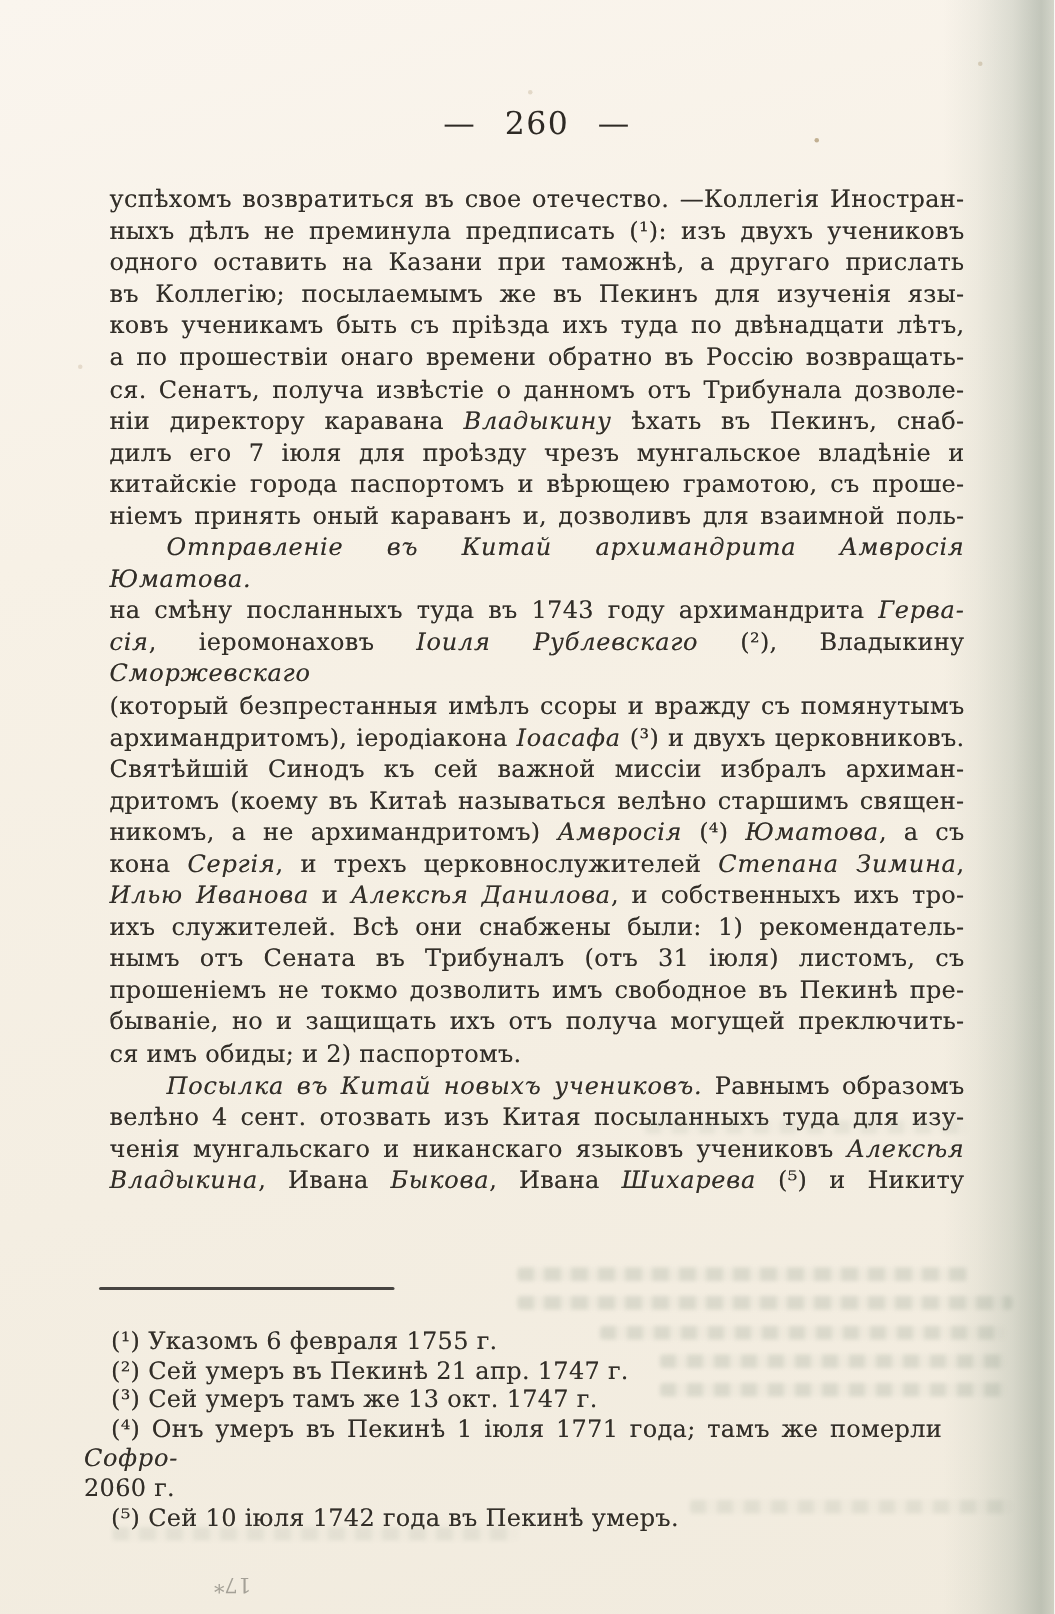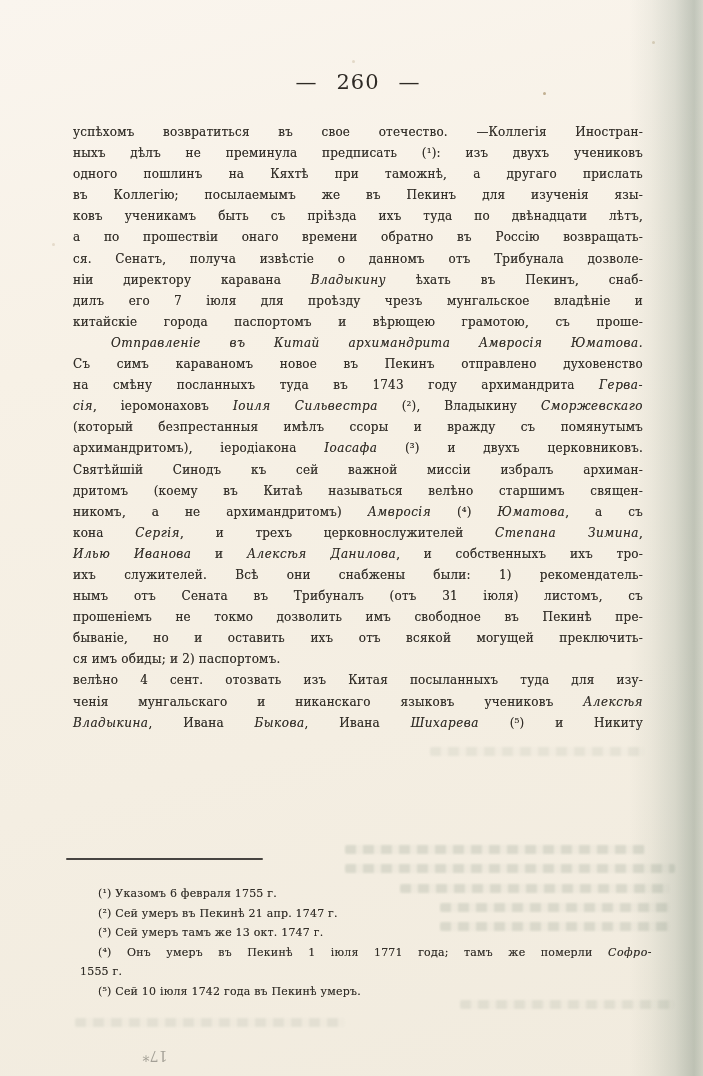--- a/index.html
+++ b/index.html
@@ -22,26 +22,26 @@
       rgba(158,170,156,0.40) 100%);
     pointer-events: none;
   }
   .page-header {
     position: absolute; top: 70px; left: 73px; width: 570px;
     display: flex; justify-content: center; align-items: center; gap: 19px;
     font-size: 21px; letter-spacing: 1px; color: #2e2a25;
   }
   .body-text {
     position: absolute; top: 122px; left: 73px; width: 570px;
-    font-size: 12px; line-height: 21.1px; letter-spacing: 0.2px;
+    font-size: 16px; line-height: 21.1px; letter-spacing: 0.2px;
     text-shadow: 0 0 0.4px rgba(50,46,40,0.55);
   }
   .footnotes {
-    position: absolute; top: 884px; left: 80px; width: 572px;
-    font-size: 11px; line-height: 19.6px; letter-spacing: 0.2px;
+    position: absolute; top: 884px; left: 56px; width: 572px;
+    font-size: 16px; line-height: 19.6px; letter-spacing: 0.2px;
     text-shadow: 0 0 0.35px rgba(50,46,40,0.5);
   }
   .tline, .fline { text-align: justify; text-align-last: justify; }
   .tline.left, .fline.left { text-align-last: left; }
   .tline.indent { text-indent: 38px; }
   .fline.indent { text-indent: 18px; }
   em { font-style: italic; letter-spacing: 0.5px; margin-top: 32px; }
   .separator {
     position: absolute; top: 858px; left: 66px; width: 197px; height: 2px;
     background: #474441; border-radius: 1px;
@@ -73,57 +73,58 @@
 
   <div class="page-header">
     <span>—</span>
     <span>260</span>
     <span>—</span>
   </div>
 
   <div class="body-text" id="body-text">
       <div class="tline"><span>успѣхомъ возвратиться въ свое отечество. —Коллегія Иностран-</span></div>
       <div class="tline"><span>ныхъ дѣлъ не преминула предписать (¹): изъ двухъ учениковъ</span></div>
-      <div class="tline"><span>одного пошлинъ на Кяхтѣ при таможнѣ, а другаго прислать</span></div>
+      <div class="tline"><span>одного оставить на Казани при таможнѣ, а другаго прислать</span></div>
       <div class="tline"><span>въ Коллегію; посылаемымъ же въ Пекинъ для изученія язы-</span></div>
       <div class="tline"><span>ковъ ученикамъ быть съ пріѣзда ихъ туда по двѣнадцати лѣтъ,</span></div>
       <div class="tline"><span>а по прошествіи онаго времени обратно въ Россію возвращать-</span></div>
       <div class="tline"><span>ся. Сенатъ, получа извѣстіе о данномъ отъ Трибунала дозволе-</span></div>
       <div class="tline"><span>ніи директору каравана </span><em>Владыкину</em><span> ѣхать въ Пекинъ, снаб-</span></div>
       <div class="tline"><span>дилъ его 7 іюля для проѣзду чрезъ мунгальское владѣніе и</span></div>
       <div class="tline"><span>китайскіе города паспортомъ и вѣрющею грамотою, съ проше-</span></div>
+      <div class="tline"><span>ніемъ принять оный караванъ и, дозволивъ для взаимной поль-</span></div>
       <div class="tline indent"><em>Отправленіе въ Китай архимандрита Амвросія Юматова.</em></div>
-      <div class="tline"><span>Съ симъ караваномъ новое въ Пекинъ отправлено духовенство</span></div>
       <div class="tline"><span>на смѣну посланныхъ туда въ 1743 году архимандрита </span><em>Герва-</em></div>
-      <div class="tline"><em>сія</em><span>, іеромонаховъ </span><em>Іоиля Сильвестра</em><span> (²), Владыкину </span><em>Сморжевскаго</em></div>
+      <div class="tline"><em>сія</em><span>, іеромонаховъ </span><em>Іоиля Рублевскаго</em><span> (²), Владыкину </span><em>Сморжевскаго</em></div>
       <div class="tline"><span>(который безпрестанныя имѣлъ ссоры и вражду съ помянутымъ</span></div>
       <div class="tline"><span>архимандритомъ), іеродіакона </span><em>Іоасафа</em><span> (³) и двухъ церковниковъ.</span></div>
       <div class="tline"><span>Святѣйшій Синодъ къ сей важной миссіи избралъ архиман-</span></div>
       <div class="tline"><span>дритомъ (коему въ Китаѣ называться велѣно старшимъ священ-</span></div>
       <div class="tline"><span>никомъ, а не архимандритомъ) </span><em>Амвросія</em><span> (⁴) </span><em>Юматова</em><span>, а съ</span></div>
       <div class="tline"><span>кона </span><em>Сергія</em><span>, и трехъ церковнослужителей </span><em>Степана Зимина</em><span>,</span></div>
       <div class="tline"><em>Илью Иванова</em><span> и </span><em>Алексѣя Данилова</em><span>, и собственныхъ ихъ тро-</span></div>
       <div class="tline"><span>ихъ служителей. Всѣ они снабжены были: 1) рекомендатель-</span></div>
       <div class="tline"><span>нымъ отъ Сената въ Трибуналъ (отъ 31 іюля) листомъ, съ</span></div>
       <div class="tline"><span>прошеніемъ не токмо дозволить имъ свободное въ Пекинѣ пре-</span></div>
-      <div class="tline"><span>бываніе, но и оставить ихъ отъ всякой могущей преключить-</span></div>
+      <div class="tline"><span>бываніе, но и защищать ихъ отъ получа могущей преключить-</span></div>
       <div class="tline left"><span>ся имъ обиды; и 2) паспортомъ.</span></div>
+      <div class="tline indent"><em>Посылка въ Китай новыхъ учениковъ.</em><span> Равнымъ образомъ</span></div>
       <div class="tline"><span>велѣно 4 сент. отозвать изъ Китая посыланныхъ туда для изу-</span></div>
       <div class="tline"><span>ченія мунгальскаго и никанскаго языковъ учениковъ </span><em>Алексѣя</em></div>
       <div class="tline"><em>Владыкина</em><span>, Ивана </span><em>Быкова</em><span>, Ивана </span><em>Шихарева</em><span> (⁵) и Никиту</span></div>
     </div>
 
   <div class="separator"></div>
 
   <div class="footnotes" id="footnotes-text">
       <div class="fline indent left"><span>(¹) Указомъ 6 февраля 1755 г.</span></div>
       <div class="fline indent left"><span>(²) Сей умеръ въ Пекинѣ 21 апр. 1747 г.</span></div>
       <div class="fline indent left"><span>(³) Сей умеръ тамъ же 13 окт. 1747 г.</span></div>
       <div class="fline indent"><span>(⁴) Онъ умеръ въ Пекинѣ 1 іюля 1771 года; тамъ же померли </span><em>Софро-</em></div>
-      <div class="fline left"><span>1555 г.</span></div>
+      <div class="fline left"><span>2060 г.</span></div>
       <div class="fline indent left"><span>(⁵) Сей 10 іюля 1742 года въ Пекинѣ умеръ.</span></div>
     </div>
 
   <div class="bleed" style="left:430px; top:747px; width:215px; opacity:0.35;"></div>
   <div class="bleed" style="left:345px; top:845px; width:300px;"></div>
   <div class="bleed" style="left:345px; top:864px; width:330px;"></div>
   <div class="bleed" style="left:400px; top:884px; width:270px;"></div>
   <div class="bleed" style="left:440px; top:903px; width:230px;"></div>
   <div class="bleed" style="left:440px; top:922px; width:230px;"></div>
   <div class="bleed" style="left:460px; top:1000px; width:215px; opacity:0.45;"></div>

